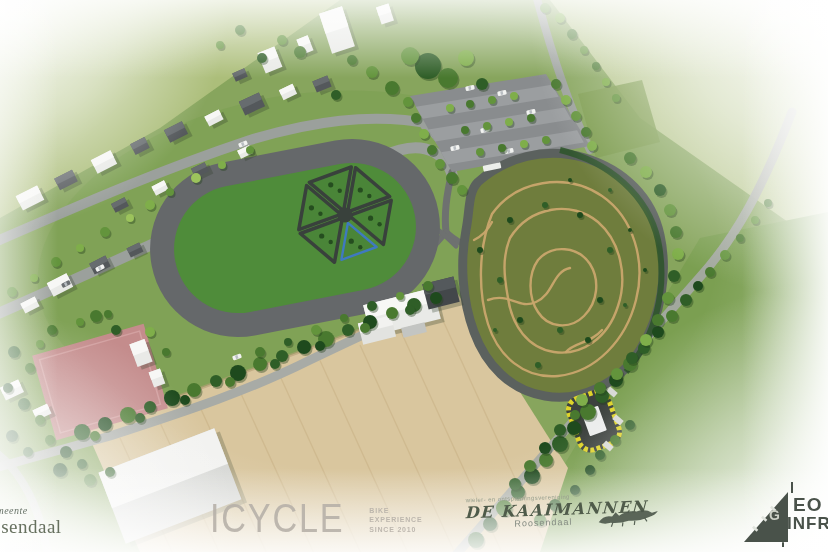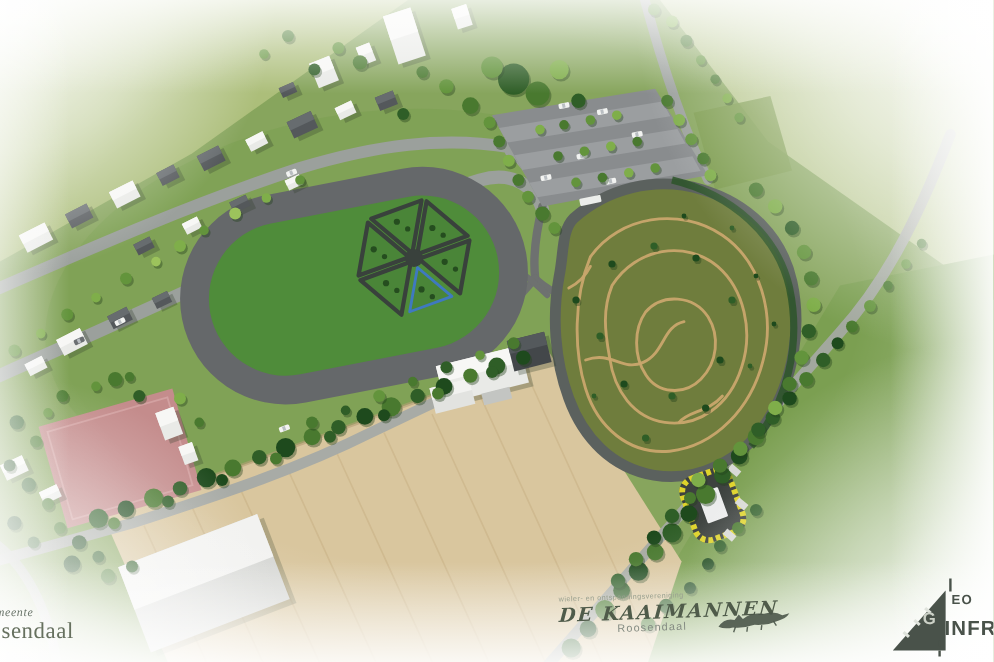--- a/index.html
+++ b/index.html
@@ -20,21 +20,21 @@
   .wm-kaai{left:466px;top:494px;width:190px;transform:rotate(-2deg);}
   .kaai-sub{font-size:6px;letter-spacing:.4px;color:#99a08f;}
   .kaai-name{font:italic 600 16px "DejaVu Serif",serif;letter-spacing:1.5px;color:#4f5b4a;
              transform:skewX(-6deg);white-space:nowrap;}
   .kaai-city{font-size:9px;color:#848b82;margin:-2px 0 0 48px;letter-spacing:1px;}
   .kaai-caiman{position:absolute;right:-4px;top:15px;transform:rotate(-5deg);}
   
   .wm-geo{left:742px;top:486px;width:120px;height:66px;color:#49524a;}
   .geo-tri{position:absolute;left:0;top:2px;}
   .geo-g{position:absolute;left:27px;top:21px;font-size:14px;font-weight:bold;color:#ccd1c7;}
-  .geo-eo{position:absolute;left:51px;top:8px;font-size:11px;font-weight:bold;letter-spacing:1px;}
+  .geo-eo{position:absolute;left:51px;top:8px;font-size:19px;font-weight:bold;letter-spacing:1px;}
   .geo-infra{position:absolute;left:45px;top:28px;font-size:17px;font-weight:bold;letter-spacing:1px;}
   .geo-dash1{position:absolute;left:49px;top:-4px;height:11px;border-left:2px dashed #49524a;}
   .geo-dash2{position:absolute;left:40px;top:48px;height:13px;border-left:2px dashed #49524a;}
 </style>
 </head>
 <body>
 
 <div class="stage">
 
   <svg class="scene" width="828" height="552" viewBox="0 0 828 552">
@@ -747,20 +747,28 @@
         <rect x="0" y="0" width="828" height="552" fill="url(#eR)"></rect>
         <rect x="0" y="0" width="828" height="552" fill="url(#eL)"></rect>
       </g>
   </svg>
 
   <div class="wm wm-muni">
     <div class="muni-small">gemeente</div>
     <div class="muni-big">Roosendaal</div>
   </div>
 
+  <div class="wm wm-icycle">
+    <div class="icycle-name">ICYCLE</div>
+    <div class="icycle-tag">
+      <div>BIKE</div>
+      <div>EXPERIENCE</div>
+      <div>SINCE 2010</div>
+    </div>
+  </div>
 
   <div class="wm wm-kaai">
     <div class="kaai-sub">wieler- en ontspanningsvereniging</div>
     <div class="kaai-name">DE KAAIMANNEN</div>
     <div class="kaai-city">Roosendaal</div>
     <svg class="kaai-caiman" width="64" height="20" viewBox="0 0 64 20">
       <path d="M2,12 Q8,5 16,8 L20,4 L23,8 Q32,3 40,6 Q50,4 56,9 L62,8 Q59,12 52,13 Q42,16 32,14 Q22,16 14,14 Q7,15 2,12 Z" fill="#4b564a" opacity=".9"></path>
       <path d="M16,14 l-2,4 M26,15 l-1,4 M38,15 l-1,4 M48,13 l2,4" stroke="#4b564a" stroke-width="1.2" fill="none" opacity=".9"></path>
     </svg>
   </div>

